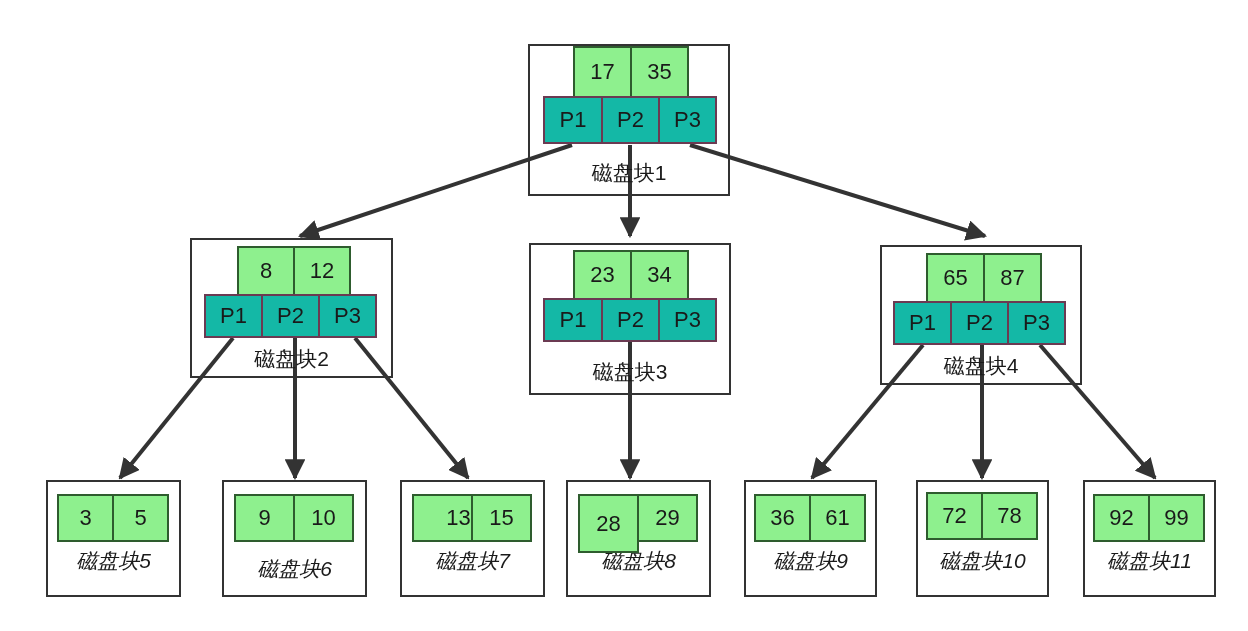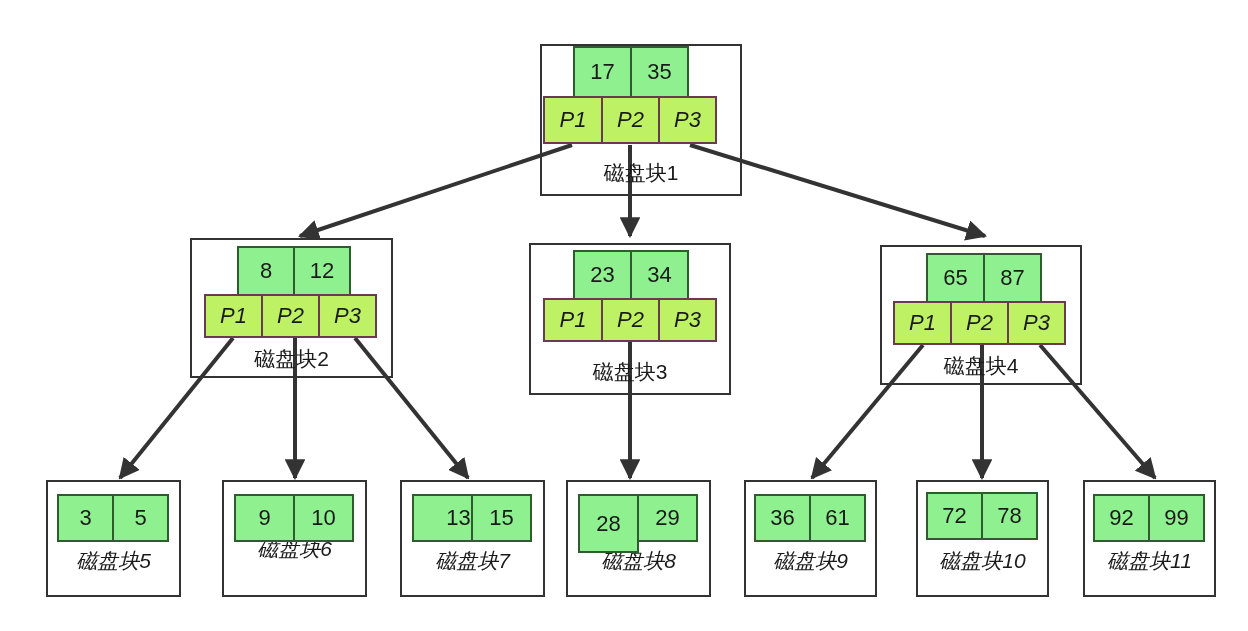--- a/index.html
+++ b/index.html
@@ -55,23 +55,22 @@
     justify-content: center;
     font-size: 22px;
     color: #1a1a1a;
     line-height: 1;
   }
   .cell.key {
     background: #8ef08e;
     border-color: #2e5c2e;
   }
   .cell.ptr {
-    background: #bef264;
+    background: #14b8a6;
     border-color: #6b3a52;
-    font-style: italic;
   }
   .cell + .cell {
     margin-left: -2px;
   }
   .node-label {
     position: absolute;
     width: 100%;
     text-align: center;
     font-size: 21px;
     color: #1a1a1a;
@@ -112,21 +111,21 @@
     <line x1="295" y1="338" x2="295" y2="478" stroke="#333333" stroke-width="4" marker-end="url(#arrowhead)"></line>
     <line x1="355" y1="338" x2="468" y2="478" stroke="#333333" stroke-width="4" marker-end="url(#arrowhead)"></line>
 
     <line x1="630" y1="340" x2="630" y2="478" stroke="#333333" stroke-width="4" marker-end="url(#arrowhead)"></line>
 
     <line x1="923" y1="345" x2="812" y2="478" stroke="#333333" stroke-width="4" marker-end="url(#arrowhead)"></line>
     <line x1="982" y1="345" x2="982" y2="478" stroke="#333333" stroke-width="4" marker-end="url(#arrowhead)"></line>
     <line x1="1040" y1="345" x2="1155" y2="478" stroke="#333333" stroke-width="4" marker-end="url(#arrowhead)"></line>
   </svg>
 
-  <div class="node internal" style="left:540px; top:44px; width:202px; height:152px;">
+  <div class="node internal" style="left:528px; top:44px; width:202px; height:152px;">
     <div class="node-label" style="top:116px;">磁盘块1</div>
   </div>
   <div class="keyrow" style="left:573px; top:46px;border-radius:15px;">
     <div class="cell key" style="width:59px; height:52px;">17</div>
     <div class="cell key" style="width:59px; height:52px;">35</div>
   </div>
   <div class="ptrrow" style="left:543px; top:96px;">
     <div class="cell ptr" style="width:60px; height:48px;">P1</div>
     <div class="cell ptr" style="width:59px; height:48px;">P2</div>
     <div class="cell ptr" style="width:59px; height:48px;">P3</div>
@@ -173,21 +172,21 @@
 
   <div class="node" style="left:46px; top:480px; width:135px; height:117px;">
     <div class="leaf-label" style="top:68px;">磁盘块5</div>
   </div>
   <div class="keyrow" style="left:57px; top:494px;">
     <div class="cell key" style="width:57px; height:48px;">3</div>
     <div class="cell key" style="width:57px; height:48px;">5</div>
   </div>
 
   <div class="node" style="left:222px; top:480px; width:145px; height:117px;">
-    <div class="leaf-label" style="top:56px;">磁盘块6</div>
+    <div class="leaf-label" style="top:76px;">磁盘块6</div>
   </div>
   <div class="keyrow" style="left:234px; top:494px;">
     <div class="cell key" style="width:61px; height:48px;">9</div>
     <div class="cell key" style="width:61px; height:48px;">10</div>
   </div>
 
   <div class="node" style="left:400px; top:480px; width:145px; height:117px;">
     <div class="leaf-label" style="top:68px;">磁盘块7</div>
   </div>
   <div class="keyrow" style="left:412px; top:494px;">

